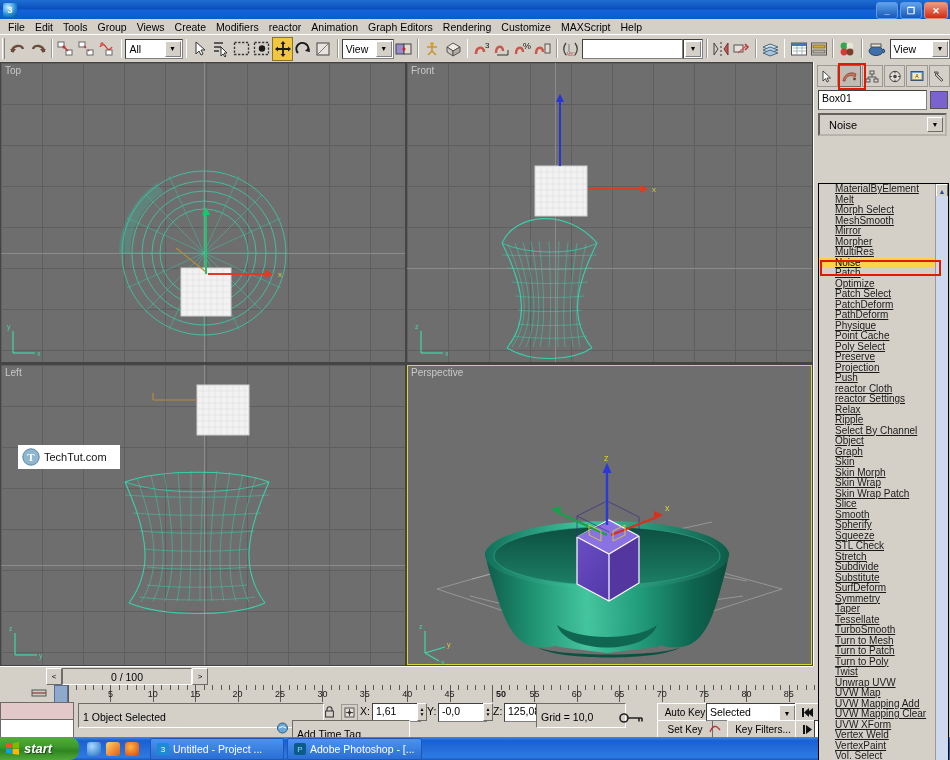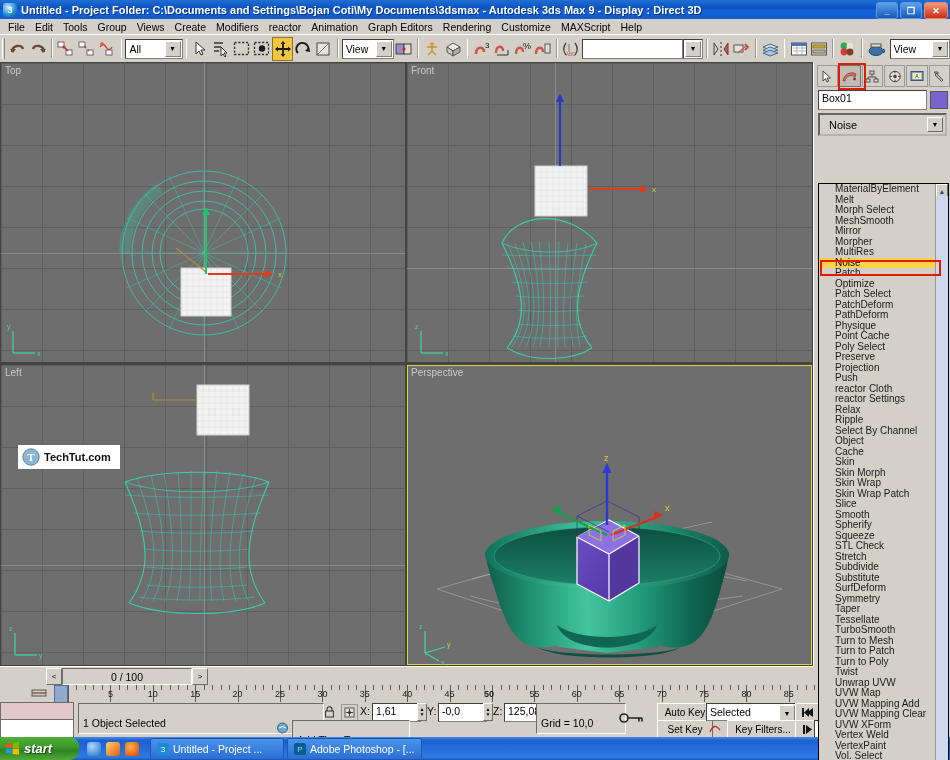--- a/index.html
+++ b/index.html
@@ -74,21 +74,21 @@
     background:#fff;font-size:10.5px;padding:1px 0 0 3px;color:#000;}
   .swatch{width:16px;height:16px;background:#7a62cf;border:1px solid #555;}
   .modcombo{margin:0 4px;height:19px;border:2px inset #b8b4ac;background:#d4d0c8;display:flex;align-items:center;
      padding-left:9px;font-size:11px;position:relative;}
   .modcombo .arr{position:absolute;right:2px;top:2px;width:14px;height:13px;background:#d4d0c8;
      border:1px solid #fff;border-right-color:#6d6d66;border-bottom-color:#6d6d66;
      display:flex;align-items:center;justify-content:center;font-size:7px;}
   .modlist{position:absolute;left:4px;top:121px;width:129px;height:598px;background:#d4d0c8;
      border:1px solid #000;overflow:hidden;z-index:30;}
   .modlist ul{list-style:none;margin:0;padding:0;}
-  .modlist li{font-size:10px;line-height:10.5px;height:10.5px;padding-left:16px;white-space:nowrap;color:#1a1a1a;}
+  .modlist li{font-size:10px;line-height:10.5px;height:10.5px;padding-left:16px;white-space:nowrap;color:#1a1a1a;text-decoration:underline;}
   .modlist li.sel{background:#fcd34a;color:#000;}
   .msb{position:absolute;right:0;top:0;width:12px;height:100%;background:#d4d0c8;border-left:1px solid #9a9a93;}
   .msb .up,.msb .dn{height:12px;background:#d4d0c8;border:1px solid #fff;border-right-color:#6d6d66;border-bottom-color:#6d6d66;
      display:flex;align-items:center;justify-content:center;font-size:7px;color:#2a4a8a;}
   .msb .thumb{position:absolute;left:0;right:0;top:12px;bottom:12px;background:#cfd9ee;}
 
   
   .timeslider{position:absolute;left:0;top:666px;width:813px;height:19px;background:#d4d0c8;
      border-top:1px solid #fff;display:flex;align-items:center;}
   .tsbtn{width:14px;height:15px;border:1px solid #fff;border-right-color:#6d6d66;border-bottom-color:#6d6d66;
@@ -98,21 +98,21 @@
 
   .trackbar{position:absolute;left:0;top:685px;width:950px;height:17px;background:#d4d0c8;}
   .ruler{position:absolute;left:68px;top:0;right:0;height:17px;overflow:hidden;}
   .tick{position:absolute;top:0;width:1px;background:#5a5a54;}
   .rnum{position:absolute;top:4px;font-size:9px;color:#1a1a1a;transform:translateX(-50%);}
 
   .statusbar{position:absolute;left:0;top:702px;width:950px;height:35px;background:#d4d0c8;}
   .mini{position:absolute;left:0;top:0;width:72px;height:17px;background:#e2c8c8;border:1px solid #6d6d66;}
   .mini2{position:absolute;left:0;top:17px;width:72px;height:17px;background:#fff;border:1px solid #6d6d66;}
   .prompt{position:absolute;height:16px;border:1px solid #6d6d66;border-right-color:#fff;border-bottom-color:#fff;
-     background:#d4d0c8;font-size:10.5px;padding:13px 0 0 4px;color:#000;overflow:hidden;white-space:nowrap;}
+     background:#d4d0c8;font-size:10.5px;padding:7px 0 0 4px;color:#000;overflow:hidden;white-space:nowrap;}
   .coordf{height:16px;border:1px solid #808080;border-top-color:#404040;border-left-color:#404040;background:#fff;
      font-size:10.5px;padding:1px 0 0 3px;}
   .spin{width:8px;height:16px;background:#d4d0c8;border:1px solid #fff;border-right-color:#6d6d66;border-bottom-color:#6d6d66;
      display:flex;flex-direction:column;align-items:center;justify-content:center;font-size:5px;line-height:5px;}
   .sbtn{height:16px;border:1px solid #fff;border-right-color:#6d6d66;border-bottom-color:#6d6d66;background:#d4d0c8;
      display:flex;align-items:center;justify-content:center;font-size:10px;padding:0 4px;white-space:nowrap;}
 
   
   .taskbar{position:absolute;left:0;top:737px;width:950px;height:23px;
      background:linear-gradient(180deg,#3f8ae8 0%,#2b72d8 9%,#1d5fd0 16%,#2d7ae4 88%,#1a55b8 100%);
@@ -133,21 +133,20 @@
      border-left:1px solid #3fa0e6;color:#fff;font-size:10.5px;}
   .trayico{width:14px;height:14px;border-radius:2px;display:flex;align-items:center;justify-content:center;font-size:9px;}
 </style>
 </head>
 <body>
 
 <div class="app">
 
   <div class="titlebar">
     <div class="title-ico">3</div>
-    <div class="title-txt">Untitled        - Project Folder: C:\Documents and Settings\Bojan Coti\My Documents\3dsmax        - Autodesk 3ds Max 9        - Display : Direct 3D</div>
     <div class="win-btns">
       <div class="wb">_</div>
       <div class="wb">❐</div>
       <div class="wb close">✕</div>
     </div>
   </div>
 
   <div class="menubar">
     <span>File</span>
     <span>Edit</span>
@@ -525,21 +524,21 @@
         <text x="38" y="293" fill="#3fd8a8" font-size="7" font-family="sans-serif">y</text>
       </svg>
       <div class="lbl">Left</div>
 
       <div style="position:absolute;left:17px;top:80px;width:98px;height:24px;background:#fff;
                   display:flex;align-items:center;gap:4px;padding-left:4px;">
         <svg width="18" height="18" viewBox="0 0 18 18">
             <circle cx="9" cy="9" r="8.2" fill="#8fb6cf" stroke="#5d88a5"></circle>
             <text x="9" y="13" text-anchor="middle" font-size="11" fill="#fff" font-family="serif" font-weight="bold">T</text>
           </svg>
-        <span style="font-size:11px;font-weight:bold;color:#111">TechTut.com</span>
+        <span style="font-size:11px;font-weight:normal;color:#111">TechTut.com</span>
       </div>
     </div>
 
     <div class="vp active" style="left:407px;top:303px;width:405px;height:300px;background:#6e6e6e">
       <svg width="405" height="300" style="position:absolute;left:0;top:0">
         <defs>
           <linearGradient id="gvase" x1="0" y1="0" x2="1" y2="0">
             <stop offset="0%" stop-color="#0f5c49"></stop>
               <stop offset="18%" stop-color="#1e8f6f"></stop>
             <stop offset="42%" stop-color="#43c79f"></stop>
@@ -696,21 +695,21 @@
           <li>Poly Select</li>
           <li>Preserve</li>
           <li>Projection</li>
           <li>Push</li>
           <li>reactor Cloth</li>
           <li>reactor Settings</li>
           <li>Relax</li>
           <li>Ripple</li>
           <li>Select By Channel</li>
           <li>Object</li>
-          <li>Cache</li>
+          <li>Graph</li>
           <li>Skin</li>
           <li>Skin Morph</li>
           <li>Skin Wrap</li>
           <li>Skin Wrap Patch</li>
           <li>Slice</li>
           <li>Smooth</li>
           <li>Spherify</li>
           <li>Squeeze</li>
           <li>STL Check</li>
           <li>Stretch</li>
@@ -865,21 +864,21 @@
         <div class="tick" style="left: 873.519px; height: 5px;"></div>
         <div class="rnum" style="left: 42.4038px;">5</div>
         <div class="rnum" style="left: 84.8077px;">10</div>
         <div class="rnum" style="left: 127.212px;">15</div>
         <div class="rnum" style="left: 169.615px;">20</div>
         <div class="rnum" style="left: 212.019px;">25</div>
         <div class="rnum" style="left: 254.423px;">30</div>
         <div class="rnum" style="left: 296.827px;">35</div>
         <div class="rnum" style="left: 339.231px;">40</div>
         <div class="rnum" style="left: 381.635px;">45</div>
-        <div class="rnum" style="left: 421px; font-weight: bold;">50</div>
+        <div class="rnum" style="left: 433px; font-weight: bold;">50</div>
         <div class="rnum" style="left: 466.442px;">55</div>
         <div class="rnum" style="left: 508.846px;">60</div>
         <div class="rnum" style="left: 551.25px;">65</div>
         <div class="rnum" style="left: 593.654px;">70</div>
         <div class="rnum" style="left: 636.058px;">75</div>
         <div class="rnum" style="left: 678.462px;">80</div>
         <div class="rnum" style="left: 720.865px;">85</div>
         <div class="rnum" style="left: 763.269px;">90</div>
         <div class="rnum" style="left: 805.673px;">95</div>
         <div class="rnum" style="left: 848.077px;">100</div>

